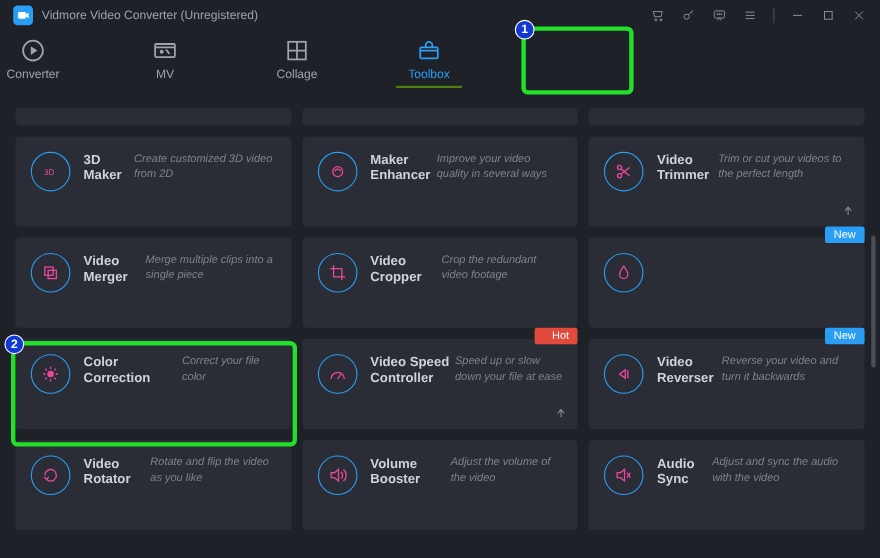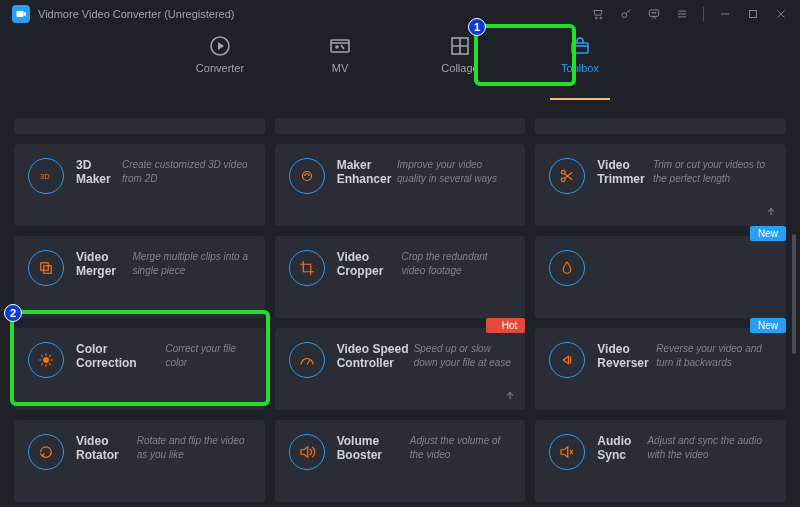--- a/index.html
+++ b/index.html
@@ -23,29 +23,29 @@
     width: 18px; height: 18px; border-radius: 4px;
     background: #2a9df4; display:flex; align-items:center; justify-content:center;
   }
   .app-logo svg { width:12px; height:12px; }
   .app-title { font-size: 11px; color: #9ea3ad; }
   .titlebar-right { display: flex; gap: 14px; align-items:center; }
   .titlebar-right .win-icon { width:14px; height:14px; color:#8c919c; cursor:pointer; display:flex; align-items:center; justify-content:center;}
   .titlebar-right svg { width:14px; height:14px; stroke:#8c919c; fill:none; stroke-width:1.5;}
   
   .tabs {
-    display:flex; justify-content:center; gap:60px;
+    display:flex; justify-content:flex-start; gap:60px;
     padding: 6px 0 14px 0;
   }
   .tab { display:flex; flex-direction:column; align-items:center; gap:4px; cursor:pointer; width:60px;}
   .tab-icon { width:24px; height:24px; color:#9ea3ad; display:flex; align-items:center; justify-content:center;}
   .tab-icon svg { width:24px; height:24px; stroke:currentColor; fill:none; stroke-width:1.6;}
   .tab-label { font-size:11px; color:#9ea3ad;}
   .tab.active .tab-icon, .tab.active .tab-label { color:#2a9df4; }
-  .tab.active { border-bottom:2px solid #fdba74; padding-bottom:24px;}
+  .tab.active { border-bottom:2px solid #4d7c0f; padding-bottom:4px;}
   
   .grid-wrap { position:relative; padding: 0 14px 0 14px; height: calc(507px - 28px - 66px); overflow:hidden;}
   .grid {
     display:grid;
     grid-template-columns: repeat(3, 1fr);
     gap: 10px;
     padding-top:4px;
   }
   .card {
     background:#2a2d36;
@@ -54,21 +54,21 @@
     display:flex; gap:12px;
     cursor:pointer;
     position:relative;
     min-height:82px;
   }
   .card.cut-top { min-height:16px; padding:0; }
   .card-icon {
     width:36px; height:36px; flex:0 0 36px;
     border:1.5px solid #2a9df4; border-radius:50%;
     display:flex; align-items:center; justify-content:center;
-    color:#f97316;
+    color:#ec4899;
   }
   .card-icon svg { width:18px; height:18px; stroke:currentColor; fill:none; stroke-width:1.6;}
   .card-text { display:flex; flex-direction:row; gap:4px; flex:1;}
   .card-title { font-size:12px; font-weight:600; color:#cfd2d9;}
   .card-desc { font-size:10px; color:#7e838e; line-height:1.35;font-style:italic;}
   .badge {
     position:absolute; top:-10px; right:0;
     font-size:10px; font-weight:400; color:#fff;
     padding:2px 8px; border-radius:2px;
   }

